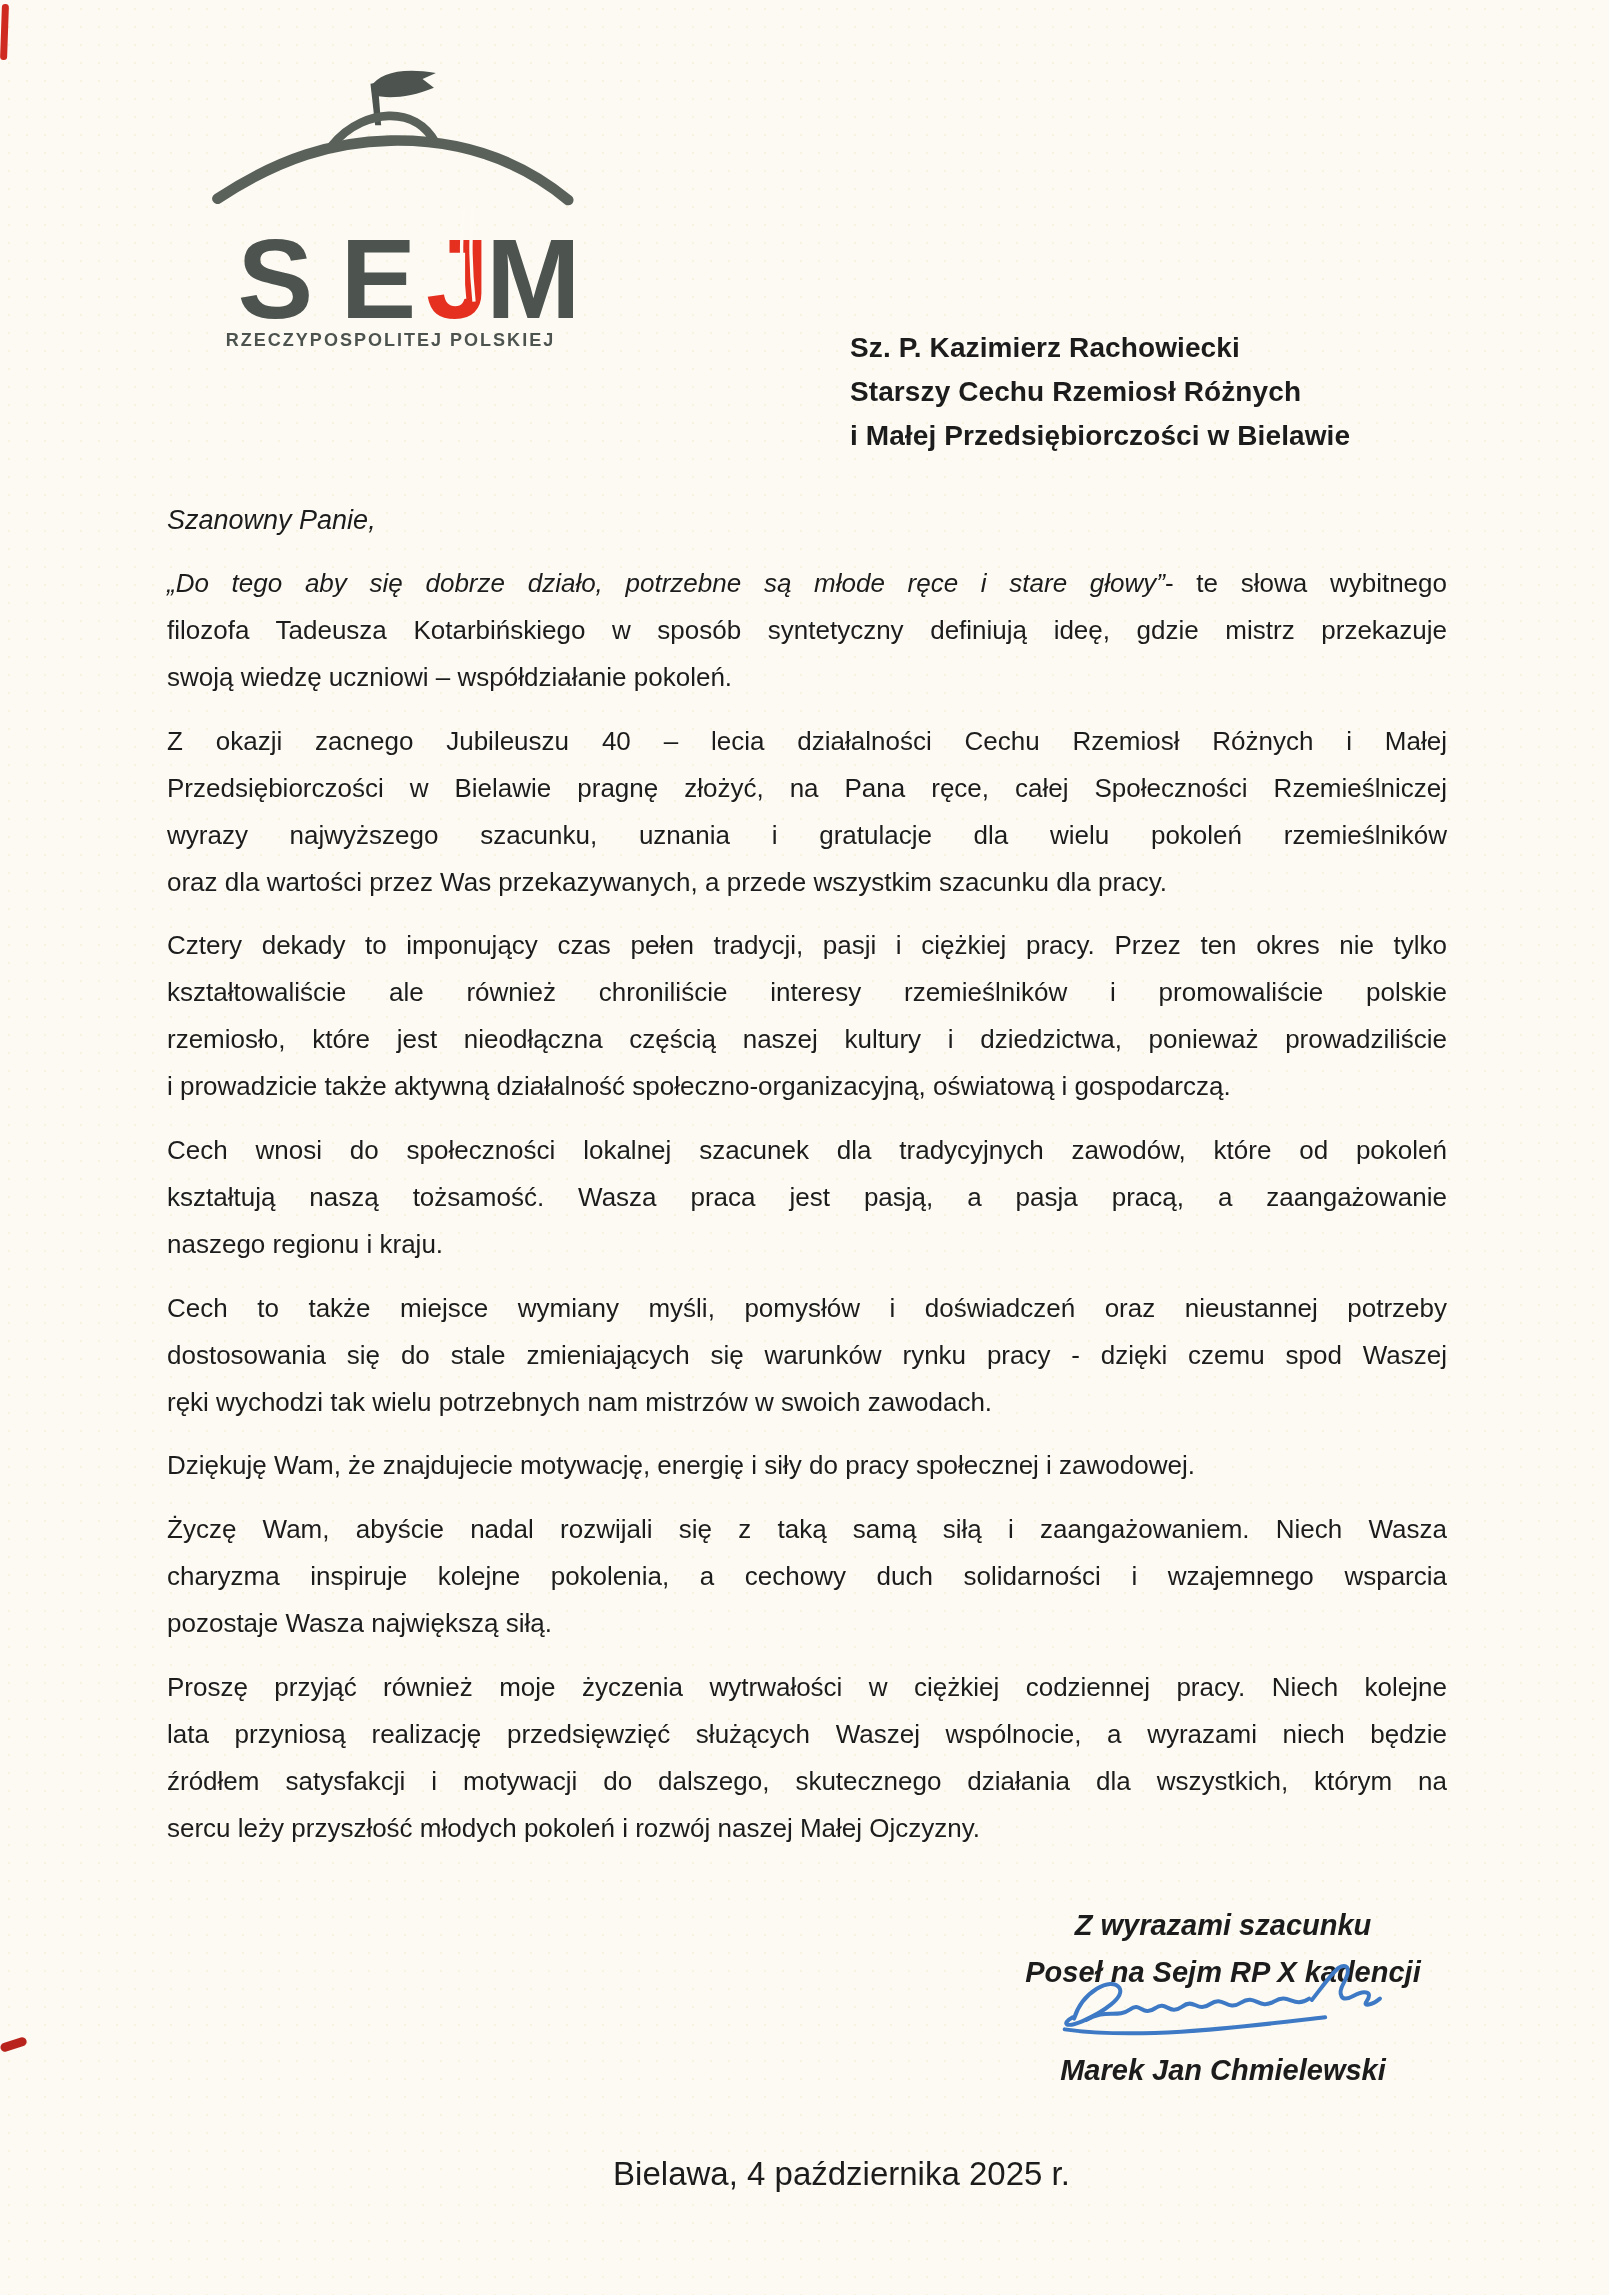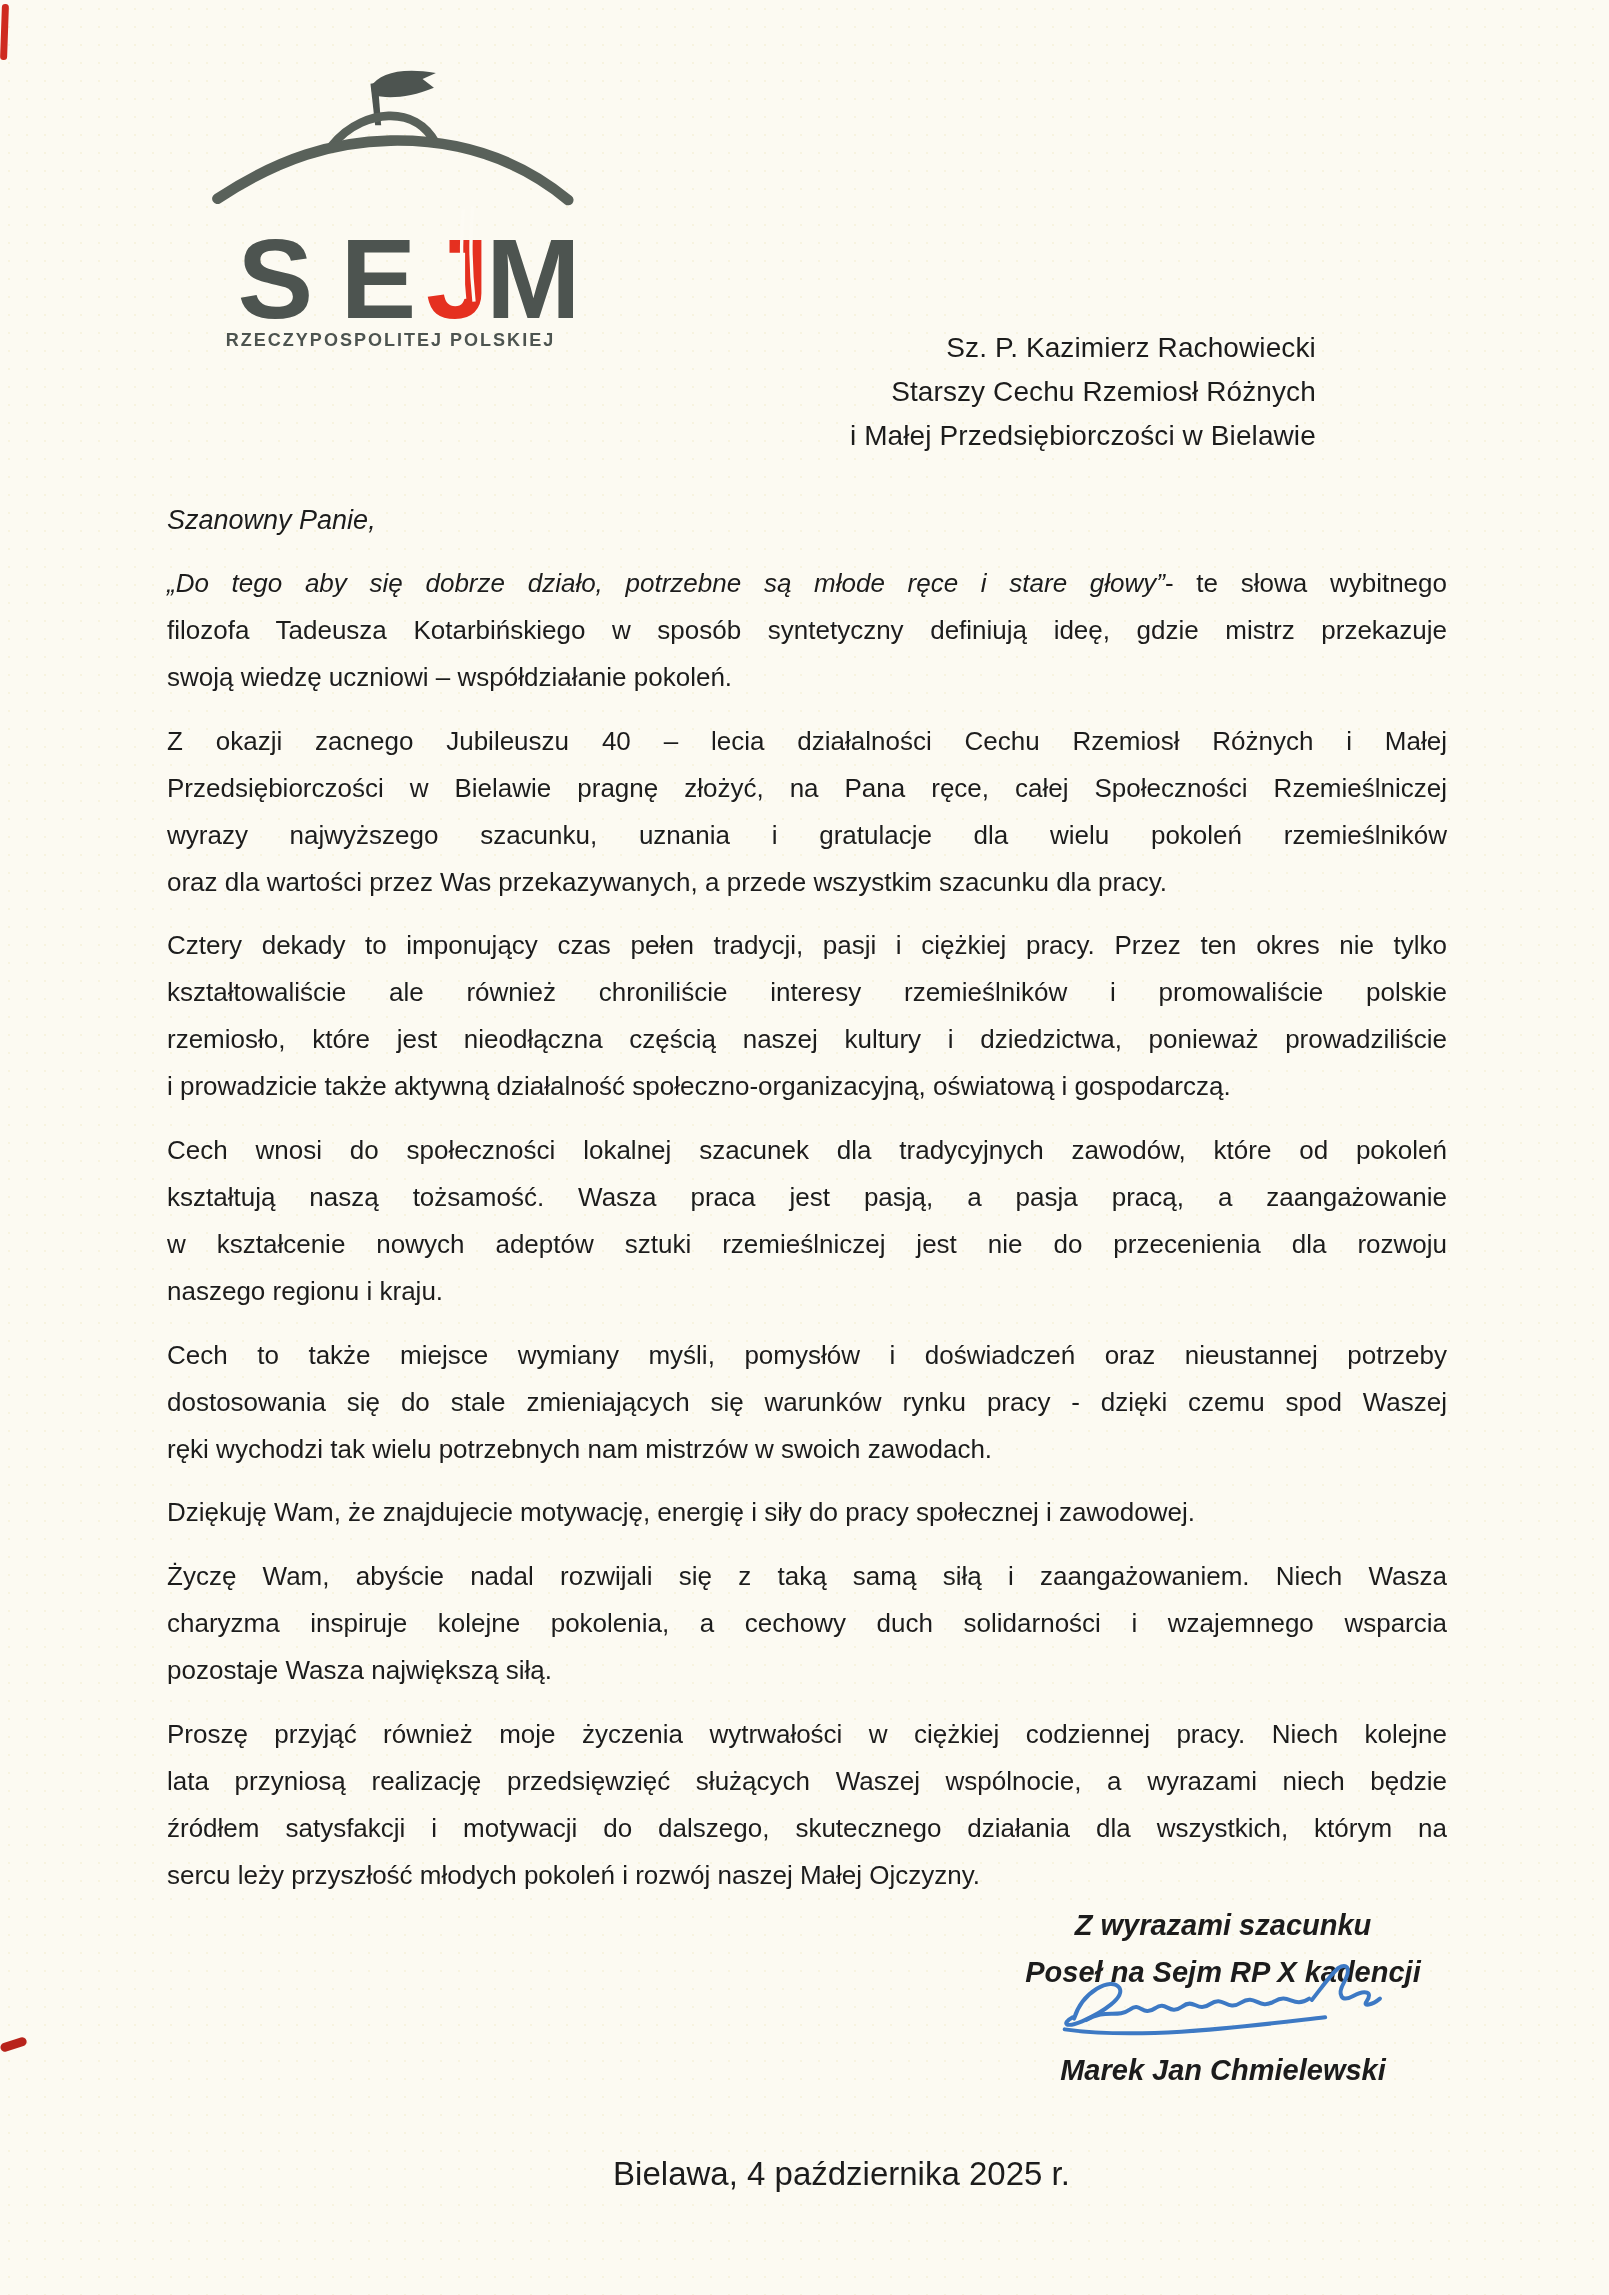--- a/index.html
+++ b/index.html
@@ -11,23 +11,22 @@
     background-size:18px 18px;
     font-family:"Liberation Sans",sans-serif;
     color:#1c1c1c;
     overflow:hidden;
   }
   
   .logo{position:absolute;left:200px;top:37px;width:381px;height:314px;}
   
   .addressee{
     position:absolute;left:850px;top:326px;
-    font-size:28px;font-weight:normal;line-height:44px;
+    font-size:28px;font-weight:bold;line-height:44px;
     letter-spacing:0.1px;
-    text-align:right;
   }
   
   .salutation{
     position:absolute;left:167px;top:497px;
     font-size:27px;font-style:italic;line-height:47px;
   }
   
   .body-col{
     position:absolute;left:167px;top:560px;width:1280px;
     font-size:26px;line-height:47px;
@@ -121,21 +120,20 @@
         </div>
         <div class="para">
           <div class="line">Cztery dekady to imponujący czas pełen tradycji, pasji i ciężkiej pracy. Przez ten okres nie tylko</div>
           <div class="line">kształtowaliście ale również chroniliście interesy rzemieślników i promowaliście polskie</div>
           <div class="line">rzemiosło, które jest nieodłączna częścią naszej kultury i dziedzictwa, ponieważ prowadziliście</div>
           <div class="line last">i prowadzicie także aktywną działalność społeczno-organizacyjną, oświatową i gospodarczą.</div>
         </div>
         <div class="para">
           <div class="line">Cech wnosi do społeczności lokalnej szacunek dla tradycyjnych zawodów, które od pokoleń</div>
           <div class="line">kształtują naszą tożsamość. Wasza praca jest pasją, a pasja pracą, a zaangażowanie</div>
-          <div class="line">w kształcenie nowych adeptów sztuki rzemieślniczej jest nie do przecenienia dla rozwoju</div>
           <div class="line last">naszego regionu i kraju.</div>
         </div>
         <div class="para">
           <div class="line">Cech to także miejsce wymiany myśli, pomysłów i doświadczeń oraz nieustannej potrzeby</div>
           <div class="line">dostosowania się do stale zmieniających się warunków rynku pracy - dzięki czemu spod Waszej</div>
           <div class="line last">ręki wychodzi tak wielu potrzebnych nam mistrzów w swoich zawodach.</div>
         </div>
         <div class="para">
           <div class="line last">Dziękuję Wam, że znajdujecie motywację, energię i siły do pracy społecznej i zawodowej.</div>
         </div>

